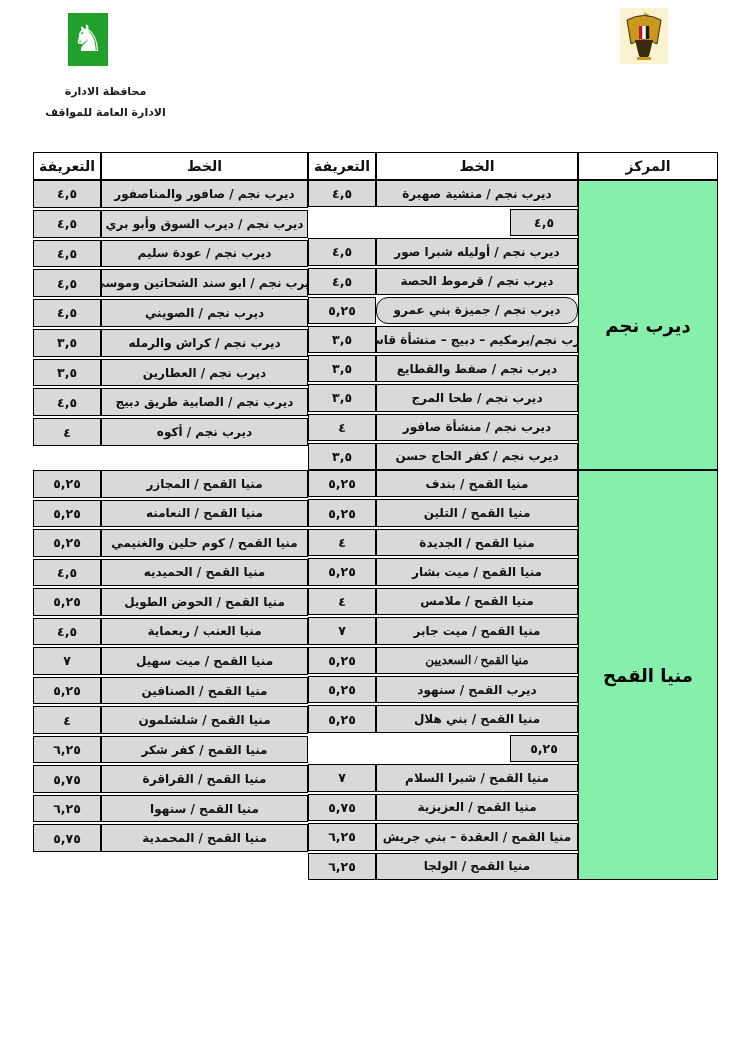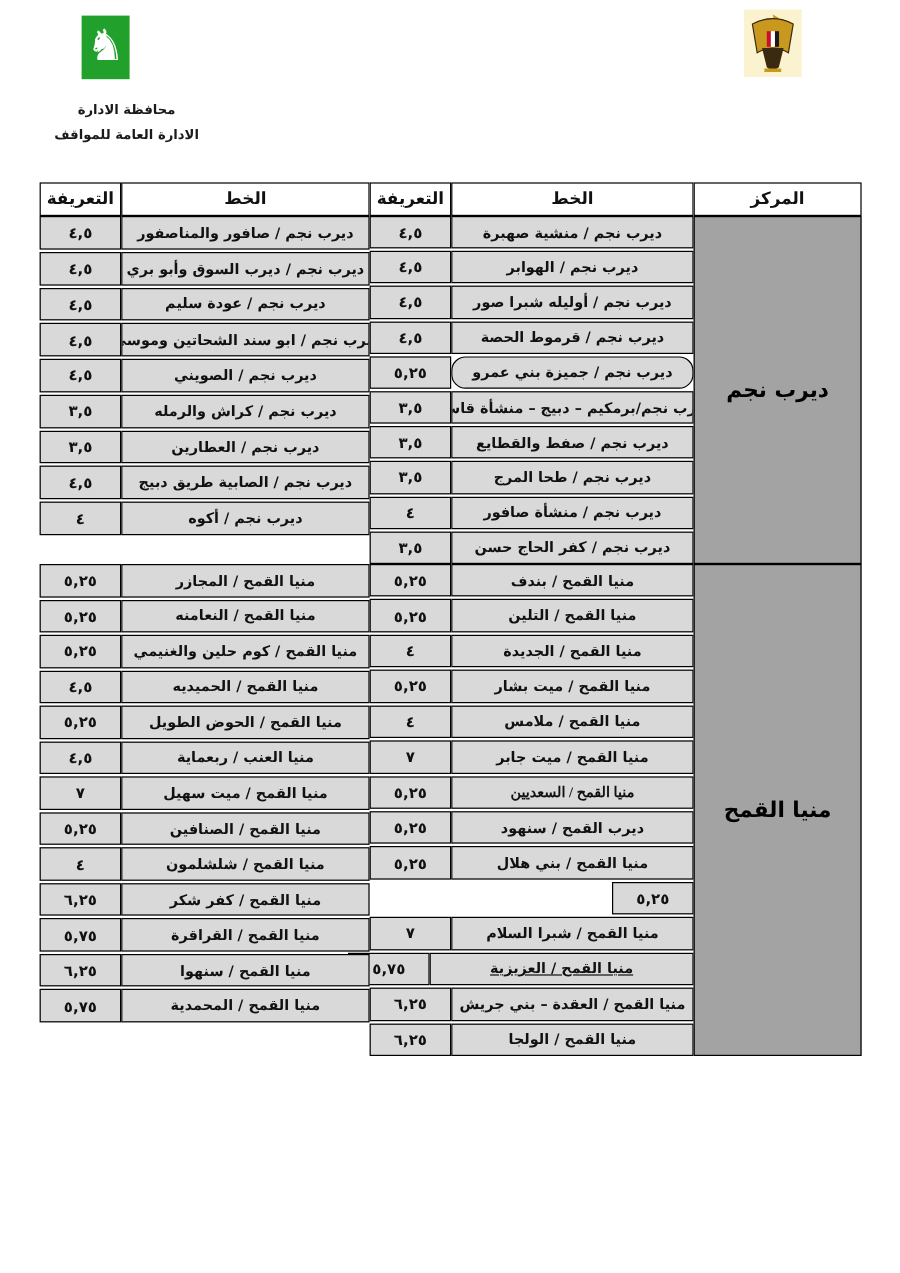--- a/index.html
+++ b/index.html
@@ -24,21 +24,21 @@
     display:flex;align-items:center;justify-content:center;
     font-weight:bold;color:#111;overflow:hidden;white-space:nowrap;
   }
   .hcell{position:absolute;height:28px;top:152px;background:#ffffff;font-size:14px;}
   .rowsec{position:absolute;display:grid;grid-auto-flow:row;row-gap:2px;}
   .trow{display:flex;direction:rtl;}
   .trow .cell{height:100%;font-size:12px;}
   .trow .cell.tariff{font-size:12.5px;letter-spacing:1px;}
   .center-cell{
     position:absolute;left:578px;width:140px;box-sizing:border-box;
-    border:1px solid #000;background:#a3a3a3;display:flex;align-items:center;justify-content:center;
+    border:1px solid #000;background:#86efac;display:flex;align-items:center;justify-content:center;
     font-weight:bold;font-size:18px;color:#000;
   }
 </style>
 </head>
 <body>
 
 <div class="page">
 
   <div class="logo">
     <span class="horse">♞</span>
@@ -67,21 +67,20 @@
   <div class="cell hcell" style="left:308px;width:68px;">التعريفة</div>
   <div class="cell hcell" style="left:376px;width:202px;">الخط</div>
   <div class="cell hcell" style="left:578px;width:140px;">المركز</div>
 
   <div class="rowsec" id="right-rows-0" style="left:308px;top:180px;width:270px;height:290px;grid-template-rows:repeat(10,1fr);">
       <div class="trow">
         <div class="cell line" style="width: 202px;">ديرب نجم / منشية صهبرة</div>
         <div class="cell tariff" style="width: 68px;">٤,٥</div>
       </div>
       <div class="trow">
-        <div class="cell line" style="width: 202px;">ديرب نجم / الهوابر</div>
         <div class="cell tariff" style="width: 68px;">٤,٥</div>
       </div>
       <div class="trow">
         <div class="cell line" style="width: 202px;">ديرب نجم / أوليله شبرا صور</div>
         <div class="cell tariff" style="width: 68px;">٤,٥</div>
       </div>
       <div class="trow">
         <div class="cell line" style="width: 202px;">ديرب نجم / قرموط الحصة</div>
         <div class="cell tariff" style="width: 68px;">٤,٥</div>
       </div>
@@ -186,21 +185,21 @@
         <div class="cell tariff" style="width: 68px;">٥,٢٥</div>
       </div>
       <div class="trow">
         <div class="cell tariff" style="width: 68px;">٥,٢٥</div>
       </div>
       <div class="trow">
         <div class="cell line" style="width: 202px;">منيا القمح / شبرا السلام</div>
         <div class="cell tariff" style="width: 68px;">٧</div>
       </div>
       <div class="trow">
-        <div class="cell line" style="width: 220px; text-decoration: underline;">منيا القمح / العزيزية</div>
+        <div class="cell line" style="width: 202px;">منيا القمح / العزيزية</div>
         <div class="cell tariff" style="width: 68px;">٥,٧٥</div>
       </div>
       <div class="trow">
         <div class="cell line" style="width: 202px;">منيا القمح / العقدة – بني جريش</div>
         <div class="cell tariff" style="width: 68px;">٦,٢٥</div>
       </div>
       <div class="trow">
         <div class="cell line" style="width: 202px;">منيا القمح / الولجا</div>
         <div class="cell tariff" style="width: 68px;">٦,٢٥</div>
       </div>

